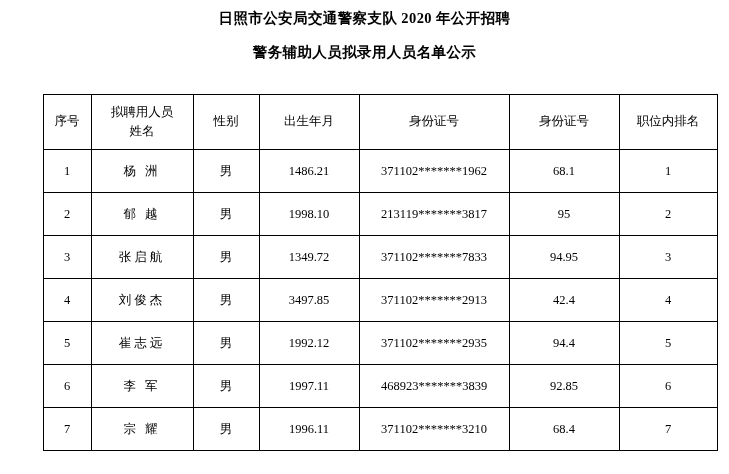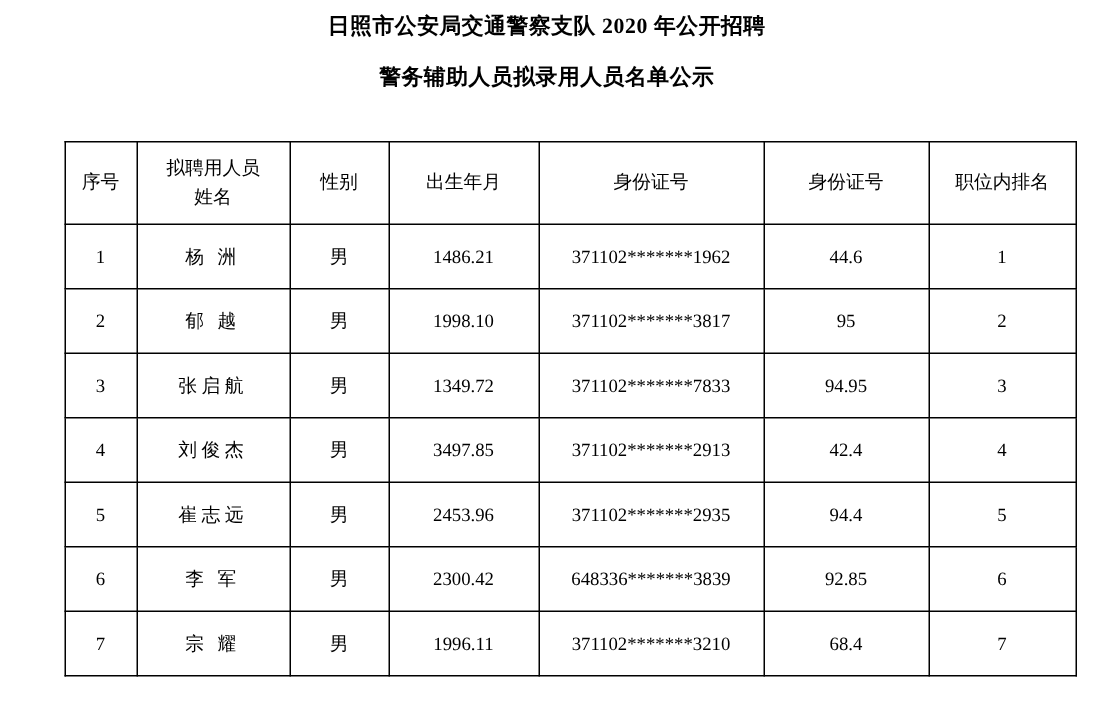--- a/index.html
+++ b/index.html
@@ -112,29 +112,29 @@
           <td>职位内排名</td>
         </tr>
       </thead>
       <tbody>
         <tr>
           <td>1</td>
           <td class="name-cell">杨 洲</td>
           <td>男</td>
           <td>1486.21</td>
           <td class="id-cell">371102*******1962</td>
-          <td>44.6</td>
+          <td>68.1</td>
           <td>1</td>
         </tr>
         <tr>
           <td>2</td>
           <td class="name-cell">郁 越</td>
           <td>男</td>
           <td>1998.10</td>
-          <td class="id-cell">371102*******3817</td>
+          <td class="id-cell">213119*******3817</td>
           <td>95</td>
           <td>2</td>
         </tr>
         <tr>
           <td>3</td>
           <td class="name-cell">张启航</td>
           <td>男</td>
           <td>1349.72</td>
           <td class="id-cell">371102*******7833</td>
           <td>94.95</td>
@@ -146,31 +146,31 @@
           <td>男</td>
           <td>3497.85</td>
           <td class="id-cell">371102*******2913</td>
           <td>42.4</td>
           <td>4</td>
         </tr>
         <tr>
           <td>5</td>
           <td class="name-cell">崔志远</td>
           <td>男</td>
-          <td>2453.96</td>
+          <td>1992.12</td>
           <td class="id-cell">371102*******2935</td>
           <td>94.4</td>
           <td>5</td>
         </tr>
         <tr>
           <td>6</td>
           <td class="name-cell">李 军</td>
           <td>男</td>
-          <td>2300.42</td>
-          <td class="id-cell">648336*******3839</td>
+          <td>1997.11</td>
+          <td class="id-cell">468923*******3839</td>
           <td>92.85</td>
           <td>6</td>
         </tr>
         <tr>
           <td>7</td>
           <td class="name-cell">宗 耀</td>
           <td>男</td>
           <td>1996.11</td>
           <td class="id-cell">371102*******3210</td>
           <td>68.4</td>

